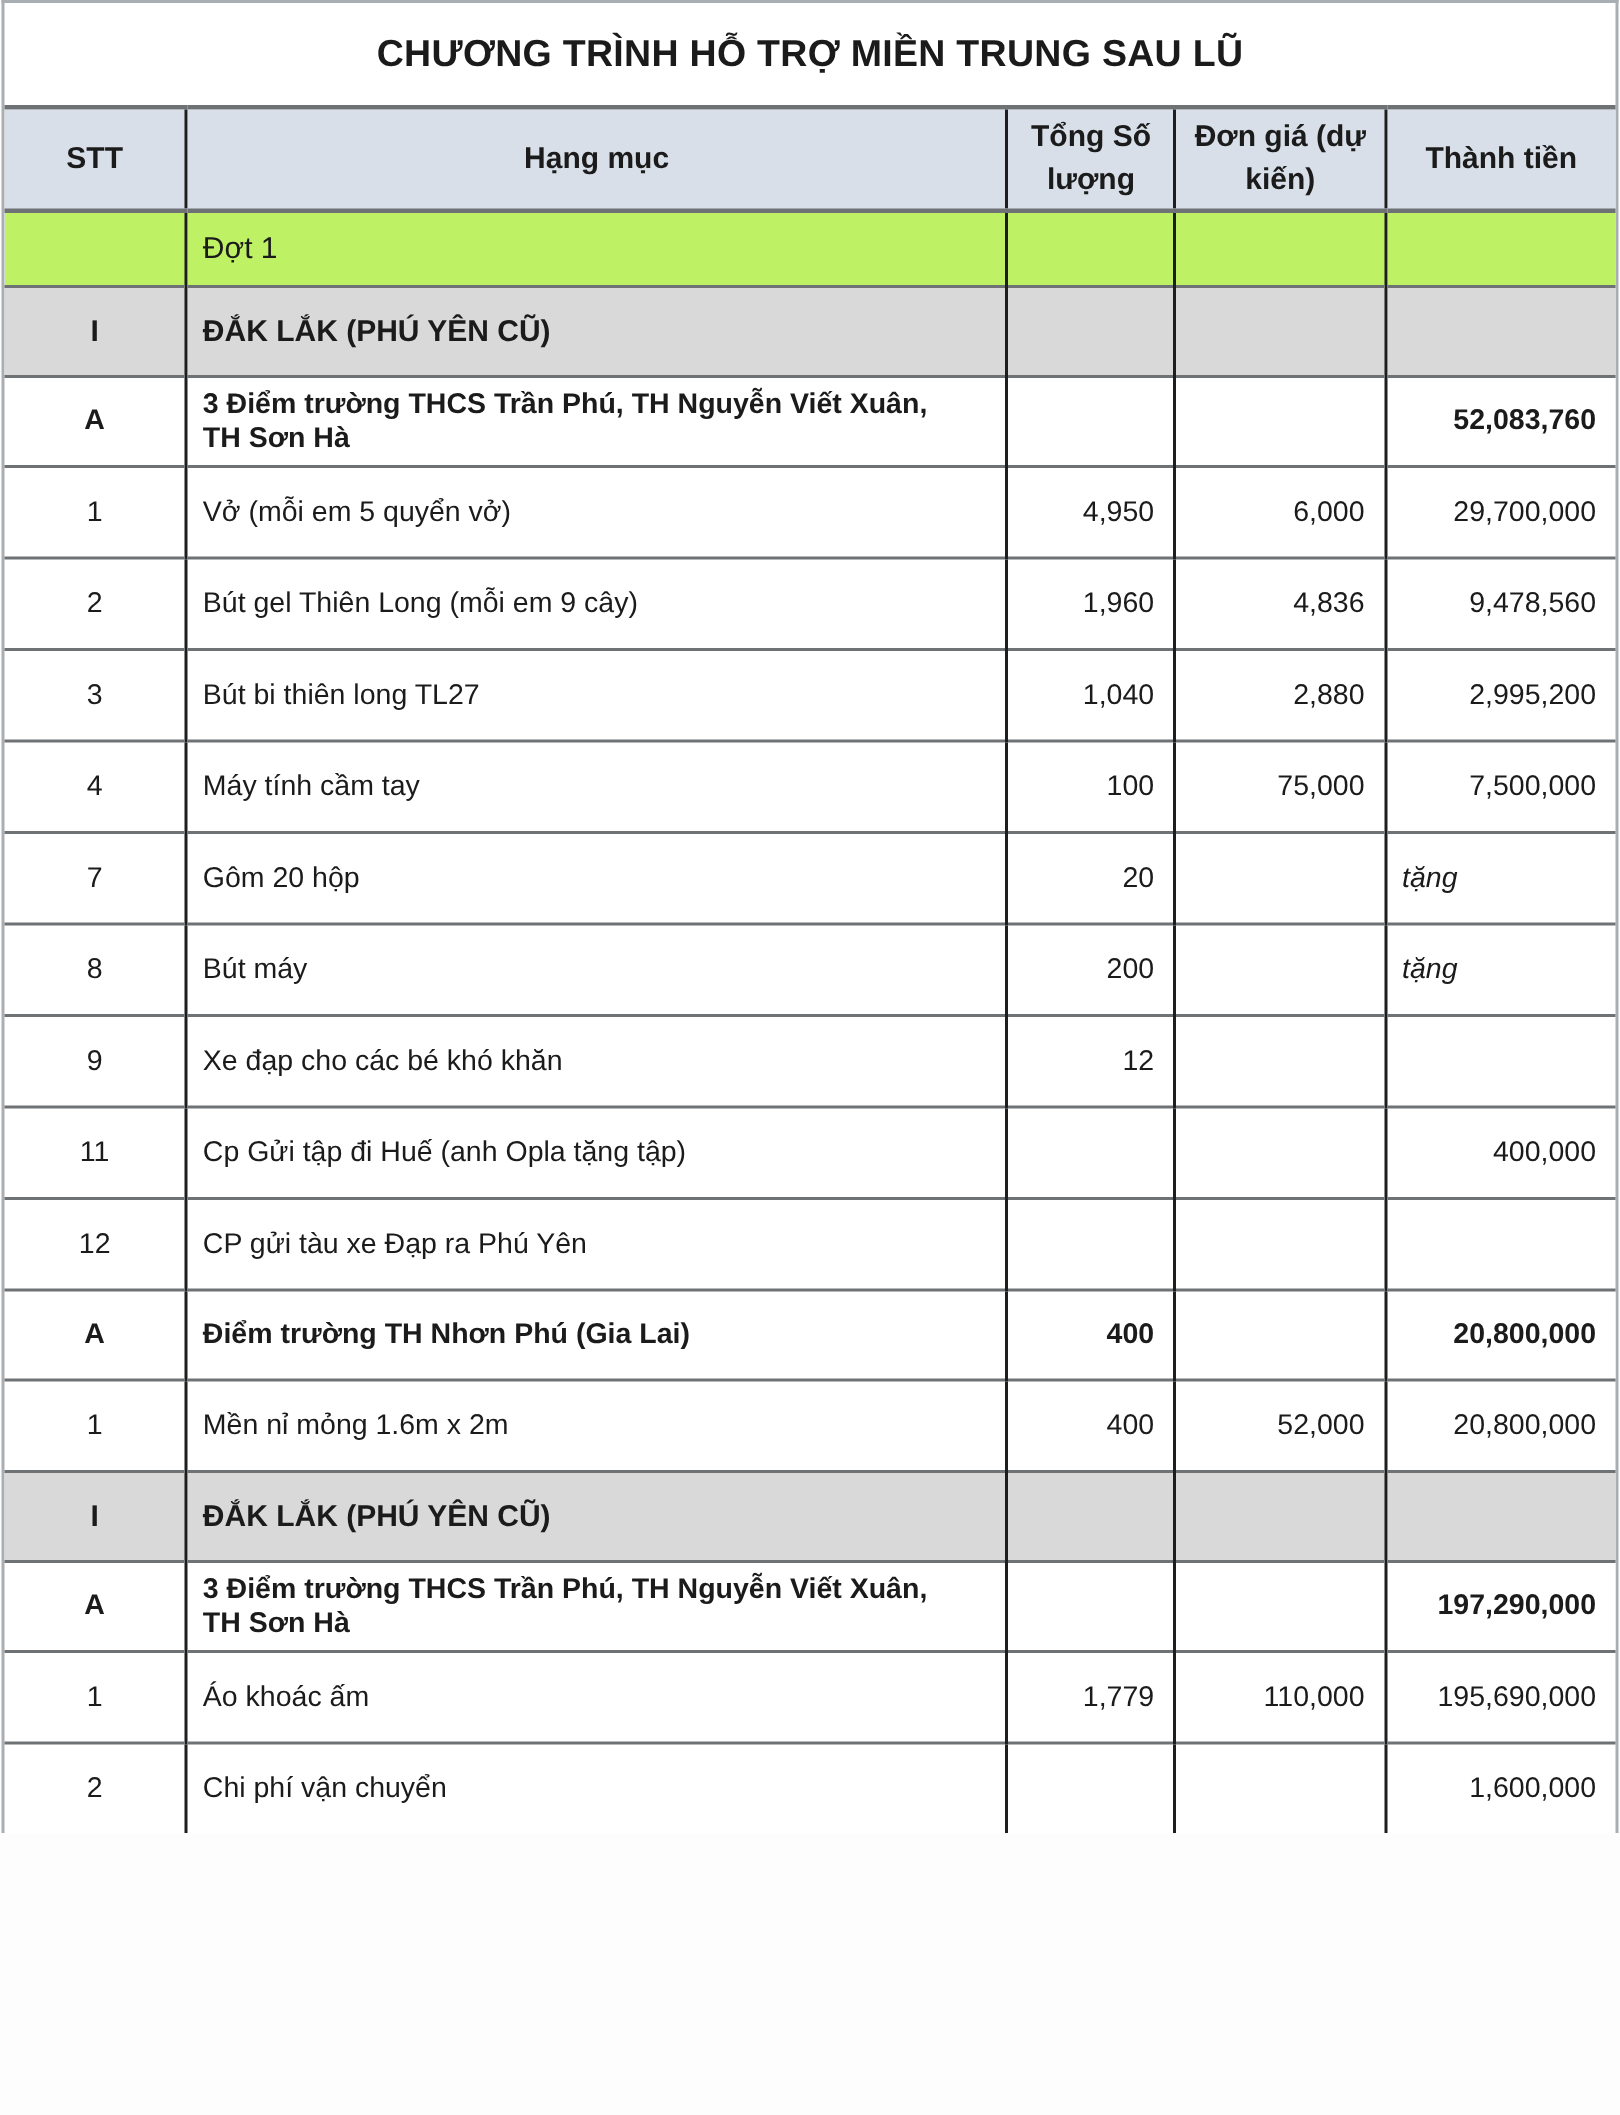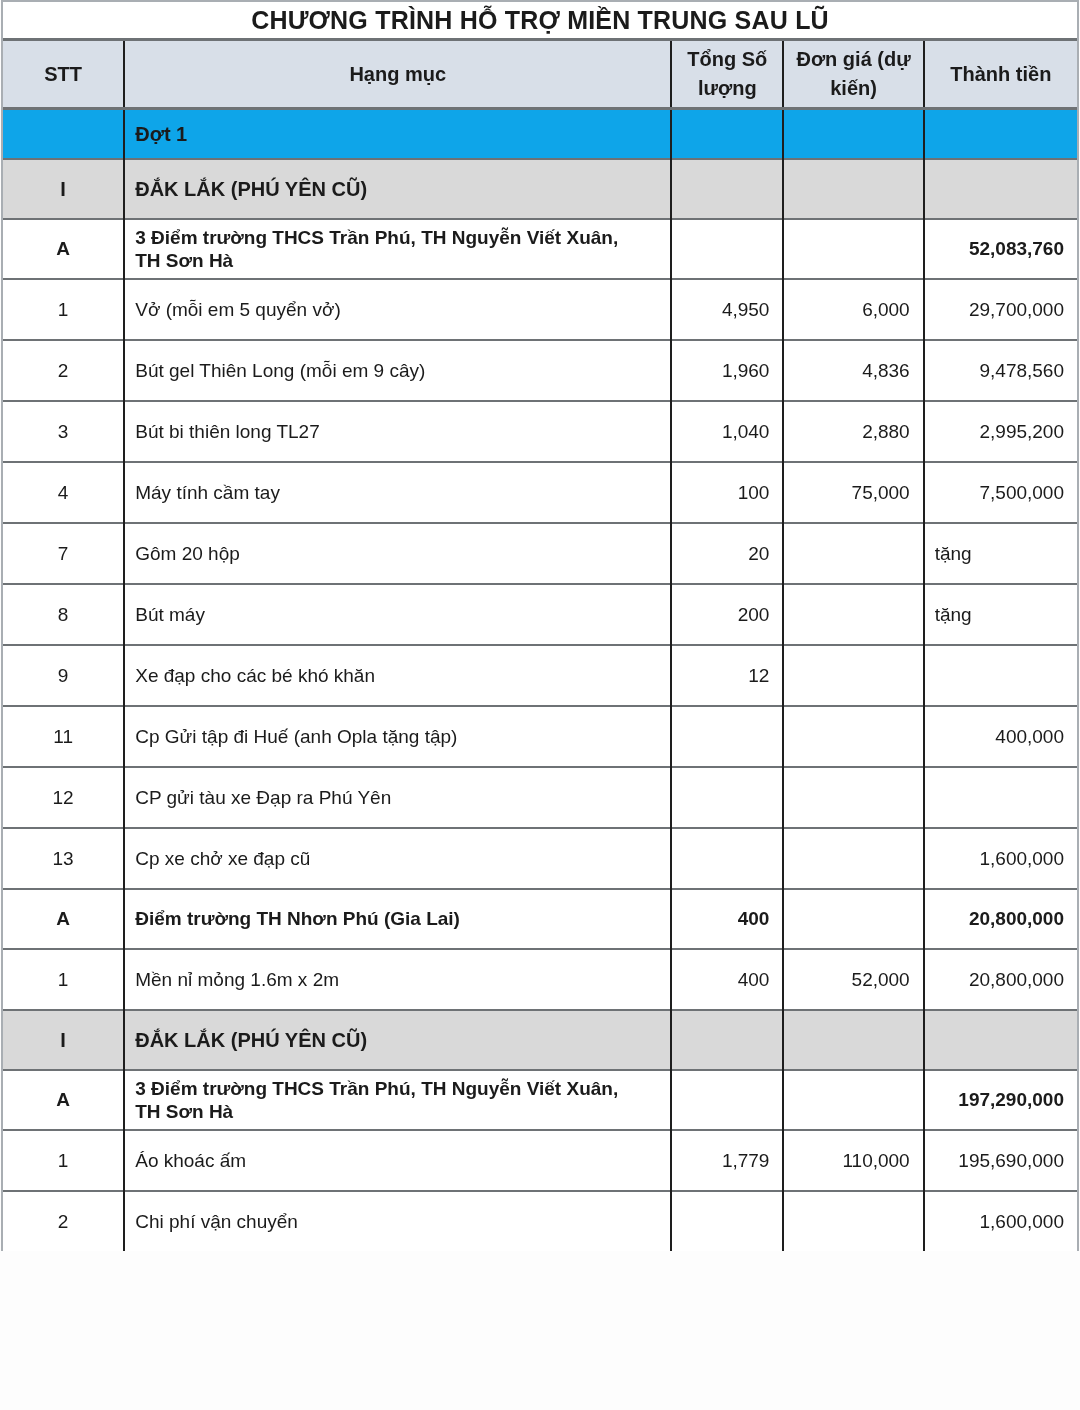--- a/index.html
+++ b/index.html
@@ -10,21 +10,21 @@
     color: #1b1b1b;
   }
   .sheet {
     width: 1074px;
     margin: 0 auto;
     border: 2px solid #a9aeb3;
     border-bottom: none;
     background: #ffffff;
   }
   .title {
-    height: 36px;
+    height: 68px;
     display: flex;
     align-items: center;
     justify-content: center;
     font-size: 25px;
     font-weight: bold;
     letter-spacing: 0.2px;
   }
   table {
     width: 100%;
     border-collapse: collapse;
@@ -53,24 +53,24 @@
     text-align: center;
     border-top: 3px solid #6e7275;
     border-bottom: 3px solid #6e7275;
     line-height: 1.45;
     padding: 0 6px;
   }
 
   .c-stt  { text-align: center; padding: 0 4px; }
   .c-item { text-align: left; padding: 4px 10px; white-space: pre-line; line-height: 1.22; }
   .c-num  { text-align: right; padding: 0 13px; }
-  .c-num.gift { text-align: left; padding: 0 10px; }
+  .c-num.gift { text-align: left; padding: 0 10px; font-style: italic; }
 
   tr.item    td { height: 51px; font-weight: normal; }
-  tr.phase   td { height: 40px; background: #0ea5e9; font-weight: bold; font-size: 20px; }
+  tr.phase   td { height: 40px; background: #bef264; font-weight: normal; font-size: 20px; }
   tr.section td { height: 50px; background: #d9d9d9; font-weight: bold; font-size: 20px; }
   tr.group   td { height: 50px; background: #ffffff; font-weight: bold; }
 </style>
 </head>
 <body>
 
 <div class="sheet">
   <div class="title">CHƯƠNG TRÌNH HỖ TRỢ MIỀN TRUNG SAU LŨ</div>
   <table>
     <colgroup>
@@ -168,27 +168,20 @@
           <td class="c-num"></td>
           <td class="c-num">400,000</td>
         </tr>
         <tr class="item">
           <td class="c-stt">12</td>
           <td class="c-item">CP gửi tàu xe Đạp ra Phú Yên</td>
           <td class="c-num"></td>
           <td class="c-num"></td>
           <td class="c-num"></td>
         </tr>
-        <tr class="item">
-          <td class="c-stt">13</td>
-          <td class="c-item">Cp xe chở xe đạp cũ</td>
-          <td class="c-num"></td>
-          <td class="c-num"></td>
-          <td class="c-num">1,600,000</td>
-        </tr>
         <tr class="group">
           <td class="c-stt">A</td>
           <td class="c-item">Điểm trường TH Nhơn Phú (Gia Lai)</td>
           <td class="c-num">400</td>
           <td class="c-num"></td>
           <td class="c-num">20,800,000</td>
         </tr>
         <tr class="item">
           <td class="c-stt">1</td>
           <td class="c-item">Mền nỉ mỏng 1.6m x 2m</td>

